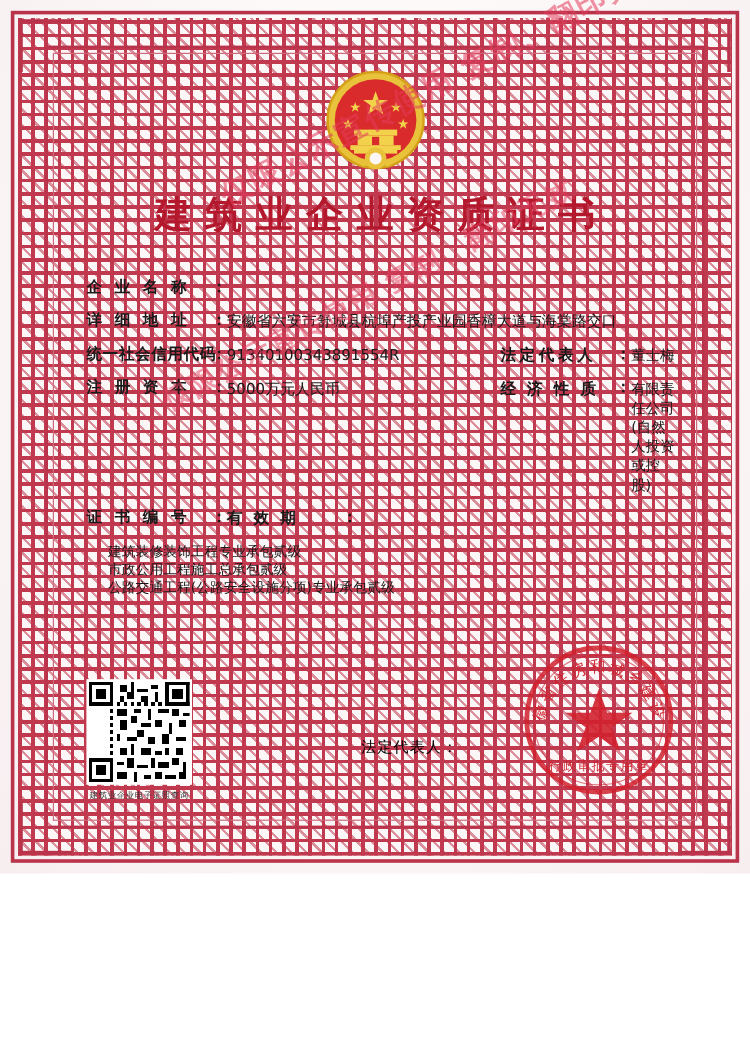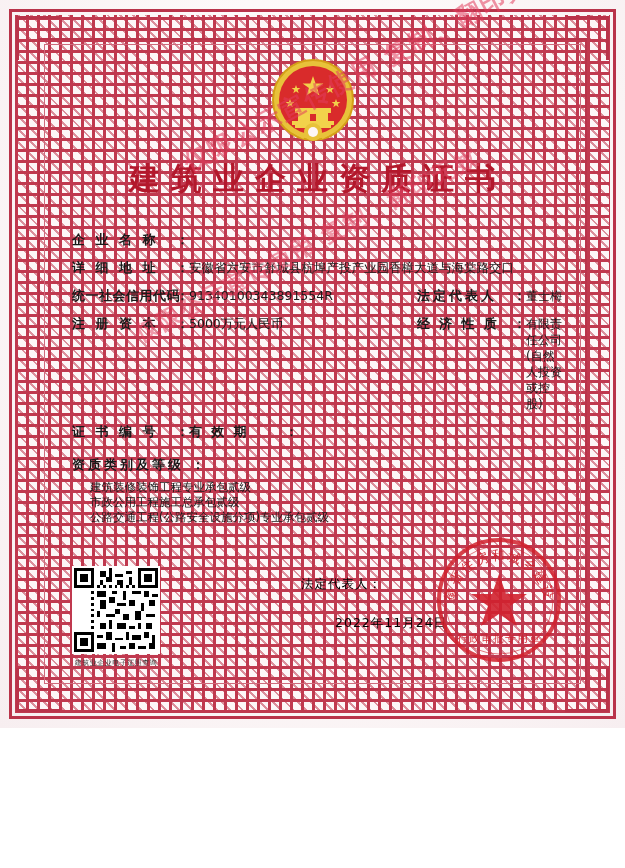--- a/index.html
+++ b/index.html
@@ -330,21 +330,20 @@
       <div class="value2">有限责任公司(自然人投资或控股)</div>
     </div>
 
     <div class="row two">
       <div class="label">证 书 编 号</div>
       <div class="colon">：</div>
       <div class="label2">有 效 期</div>
       <div class="colon">：</div>
     </div>
 
-    <div class="qual-head">资质类别及等级 ：</div>
     <div class="qual-list">
       <div>建筑装修装饰工程专业承包贰级</div>
       <div>市政公用工程施工总承包贰级</div>
       <div>公路交通工程(公路安全设施分项)专业承包贰级</div>
     </div>
   </div>
 
   <div class="watermark">仅限公示宣传使用 复制、翻印无效</div>
   <div class="watermark w2">仅限公示宣传使用 复制、翻印无效</div>
 
@@ -433,21 +432,20 @@
           <rect x="22" y="27" width="3" height="1"></rect>
             <rect x="26" y="26" width="2" height="2"></rect>
         </g>
       </svg>
     </div>
     <div class="qr-caption">建筑业企业电子证照查询</div>
   </div>
 
   <div class="issuer">
     <div class="line1">法定代表人：</div>
-    <div class="line2">2022年11月24日</div>
   </div>
 
   <div class="seal">
     <svg viewBox="0 0 132 132" width="132" height="132" aria-hidden="true">
       <circle cx="66" cy="66" r="60" fill="none" stroke="#d0212d" stroke-width="4" opacity="0.85"></circle>
       <circle cx="66" cy="66" r="54" fill="none" stroke="#d0212d" stroke-width="1" opacity="0.6"></circle>
       <polygon points="66,40 73,60 94,60 77,72 84,92 66,80 48,92 55,72 38,60 59,60" fill="#d0212d" opacity="0.9"></polygon>
       <path id="sealTop" d="M 20 72 A 46 46 0 0 1 112 72" fill="none"></path>
       <text font-size="13" fill="#d0212d" font-family="DejaVu Sans, sans-serif" opacity="0.92" letter-spacing="2">
         <textPath href="#sealTop" startOffset="50%" text-anchor="middle">安徽省住房和城乡建设厅</textPath>

